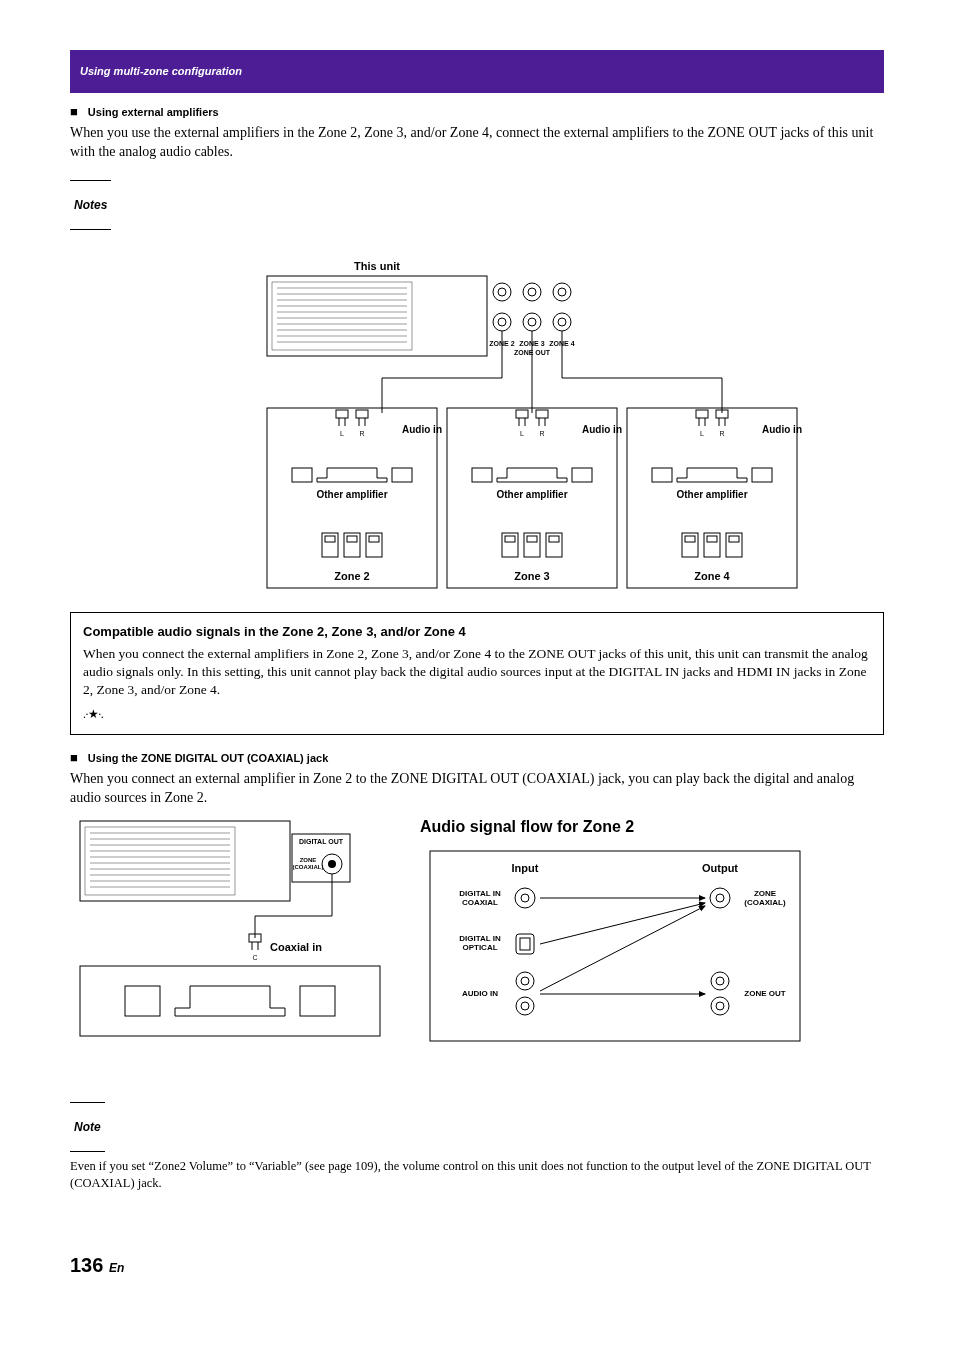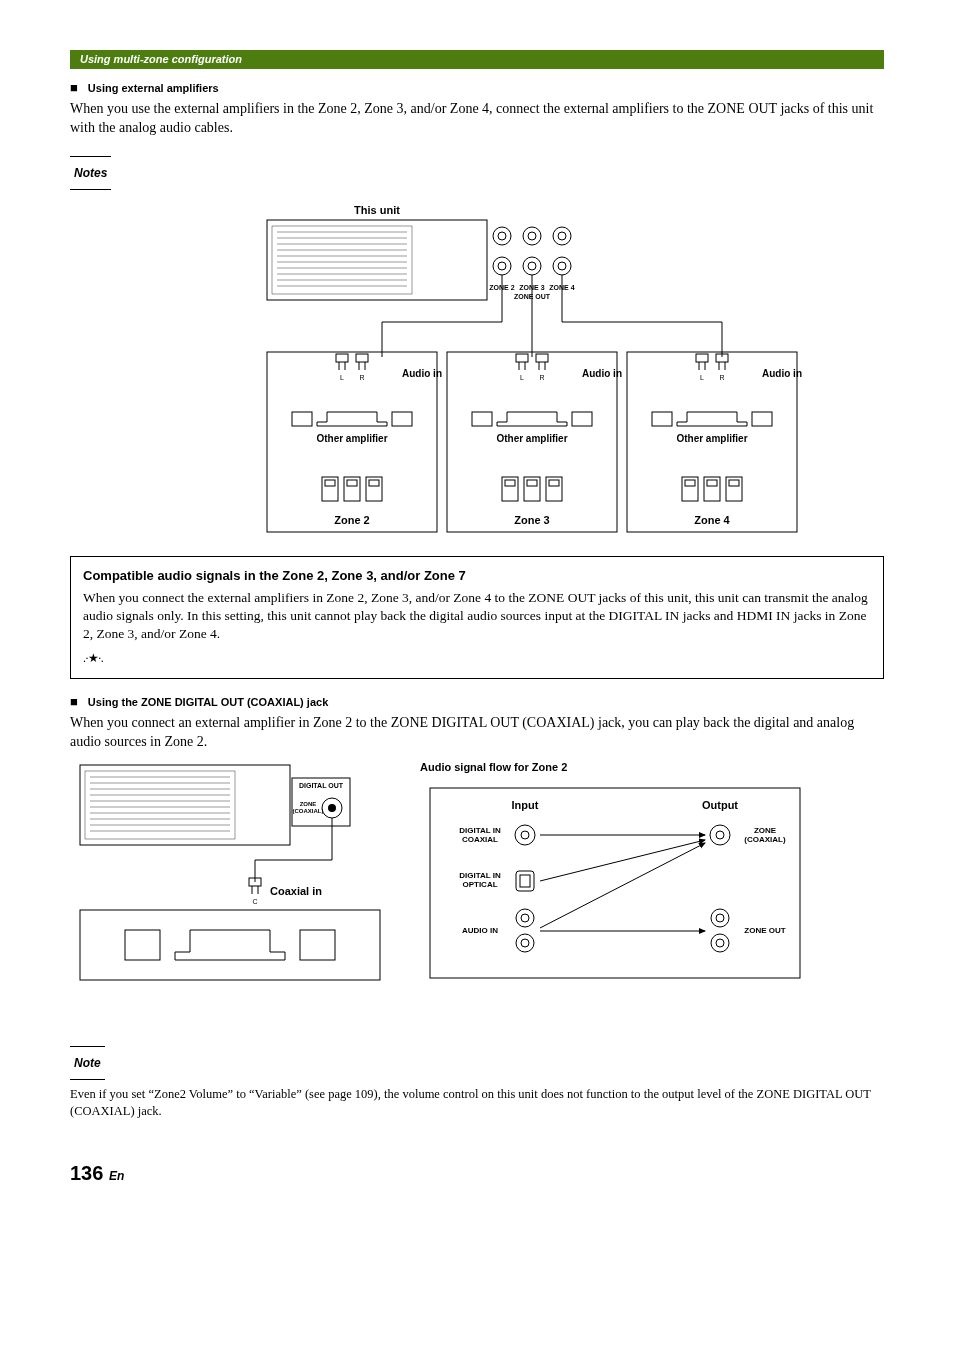--- a/index.html
+++ b/index.html
@@ -6,56 +6,56 @@
   body {
     font-family: "Times New Roman", Times, serif;
     background: #fff;
     width: 954px;
     margin: 0 auto;
     padding: 50px 70px 40px 70px;
     color: #000;
     font-size: 14px;
     line-height: 1.35;
   }
-  .tab-bar { background: #4d7c0f; color: #fff; font-style: italic; font-weight: bold; font-size: 11px; padding: 2px 10px; font-family: Arial, sans-serif; }
+  .tab-bar { background: #4c1d95; color: #fff; font-style: italic; font-weight: bold; font-size: 11px; padding: 14px 10px; font-family: Arial, sans-serif; }
   .section-title { font-family: Arial, sans-serif; font-weight: bold; font-size: 11px; margin: 10px 0 4px 0; }
   .section-title::before { content: "■"; font-size: 13px; margin-right: 10px; }
   .body-text { font-size: 14px; margin-bottom: 8px; }
-  .notes-label { display: inline-block; font-family: Arial, sans-serif; font-weight: bold; font-style: italic; font-size: 12px; border: 1px solid #000; border-left: none; border-right: none; padding: 8px 4px; margin: 10px 0 6px 0; }
+  .notes-label { display: inline-block; font-family: Arial, sans-serif; font-weight: bold; font-style: italic; font-size: 12px; border: 1px solid #000; border-left: none; border-right: none; padding: 16px 4px; margin: 10px 0 6px 0; }
   .note-list { font-size: 12.5px; padding-left: 0; }
   .note-item { display: flex; margin-bottom: 2px; }
   .note-item::before { content: "•"; margin-right: 6px; }
   .diagram { border: none; margin: 12px auto; position: relative; }
   .diagram-main { width: 700px; height: 340px; }
   .compat-box { border: 1px solid #000; padding: 10px 12px; margin: 14px 0; }
   .compat-title { font-family: Arial, sans-serif; font-weight: bold; font-size: 13px; margin-bottom: 4px; }
   .compat-body { font-size: 13.5px; }
   .hint-icon { font-size: 12px; margin: 6px 0 2px 0; letter-spacing: -1px; }
-  .flow-title { font-family: Arial, sans-serif; font-weight: bold; font-size: 11px; margin-bottom: 8px; }
+  .flow-title { font-family: Arial, sans-serif; font-weight: bold; font-size: 16px; margin-bottom: 8px; }
   .two-col { display: flex; gap: 30px; margin-top: 8px; }
-  .page-num { font-family: Arial, sans-serif; font-weight: bold; font-size: 20px; margin-top: 40px; }
+  .page-num { font-family: Arial, sans-serif; font-weight: bold; font-size: 20px; margin-top: 60px; }
   .page-num .en { font-size: 12px; font-style: italic; font-weight: bold; }
   svg text { font-family: Arial, sans-serif; }
 </style>
 </head>
 <body>
 
 
 
 <div class="tab-bar">Using multi-zone configuration</div>
 
 <div class="section-title">Using external amplifiers</div>
 <p class="body-text">When you use the external amplifiers in the Zone 2, Zone 3, and/or Zone 4, connect the external amplifiers to the ZONE OUT jacks of this unit with the analog audio cables.</p>
 
 <div class="notes-label">Notes</div>
 <div class="note-list">
 </div>
 
 
-<div class="diagram diagram-main" style="margin-top:6px;">
+<div class="diagram diagram-main" style="margin-top:22px;">
   <svg width="700" height="340">
 
     <text x="250" y="12" font-size="11" font-weight="bold" text-anchor="middle">This unit</text>
 
     <rect x="140" y="18" width="220" height="80" fill="none" stroke="#000"></rect>
 
     <g stroke="#000" stroke-width="0.4">
       <rect x="145" y="24" width="140" height="68" fill="none"></rect>
       <line x1="150" y1="30" x2="280" y2="30"></line>
         <line x1="150" y1="36" x2="280" y2="36"></line>
@@ -181,21 +181,21 @@
           <rect x="25" y="3" width="10" height="6" fill="none" stroke="#000"></rect>
         <rect x="44" y="0" width="16" height="24" fill="none" stroke="#000"></rect>
           <rect x="47" y="3" width="10" height="6" fill="none" stroke="#000"></rect>
       </g>
       <text x="585" y="322" font-size="11" font-weight="bold" text-anchor="middle">Zone 4</text>
     </g>
   </svg>
 </div>
 
 <div class="compat-box">
-  <div class="compat-title">Compatible audio signals in the Zone 2, Zone 3, and/or Zone 7</div>
+  <div class="compat-title">Compatible audio signals in the Zone 2, Zone 3, and/or Zone 4</div>
   <div class="compat-body">When you connect the external amplifiers in Zone 2, Zone 3, and/or Zone 4 to the ZONE OUT jacks of this unit, this unit can transmit the analog audio signals only. In this setting, this unit cannot play back the digital audio sources input at the DIGITAL IN jacks and HDMI IN jacks in Zone 2, Zone 3, and/or Zone 4.</div>
   <div class="hint-icon">.·★·.</div>
 </div>
 
 <div class="section-title">Using the ZONE DIGITAL OUT (COAXIAL) jack</div>
 <p class="body-text">When you connect an external amplifier in Zone 2 to the ZONE DIGITAL OUT (COAXIAL) jack, you can play back the digital and analog audio sources in Zone 2.</p>
 
 <div class="two-col">
 
   <div>

